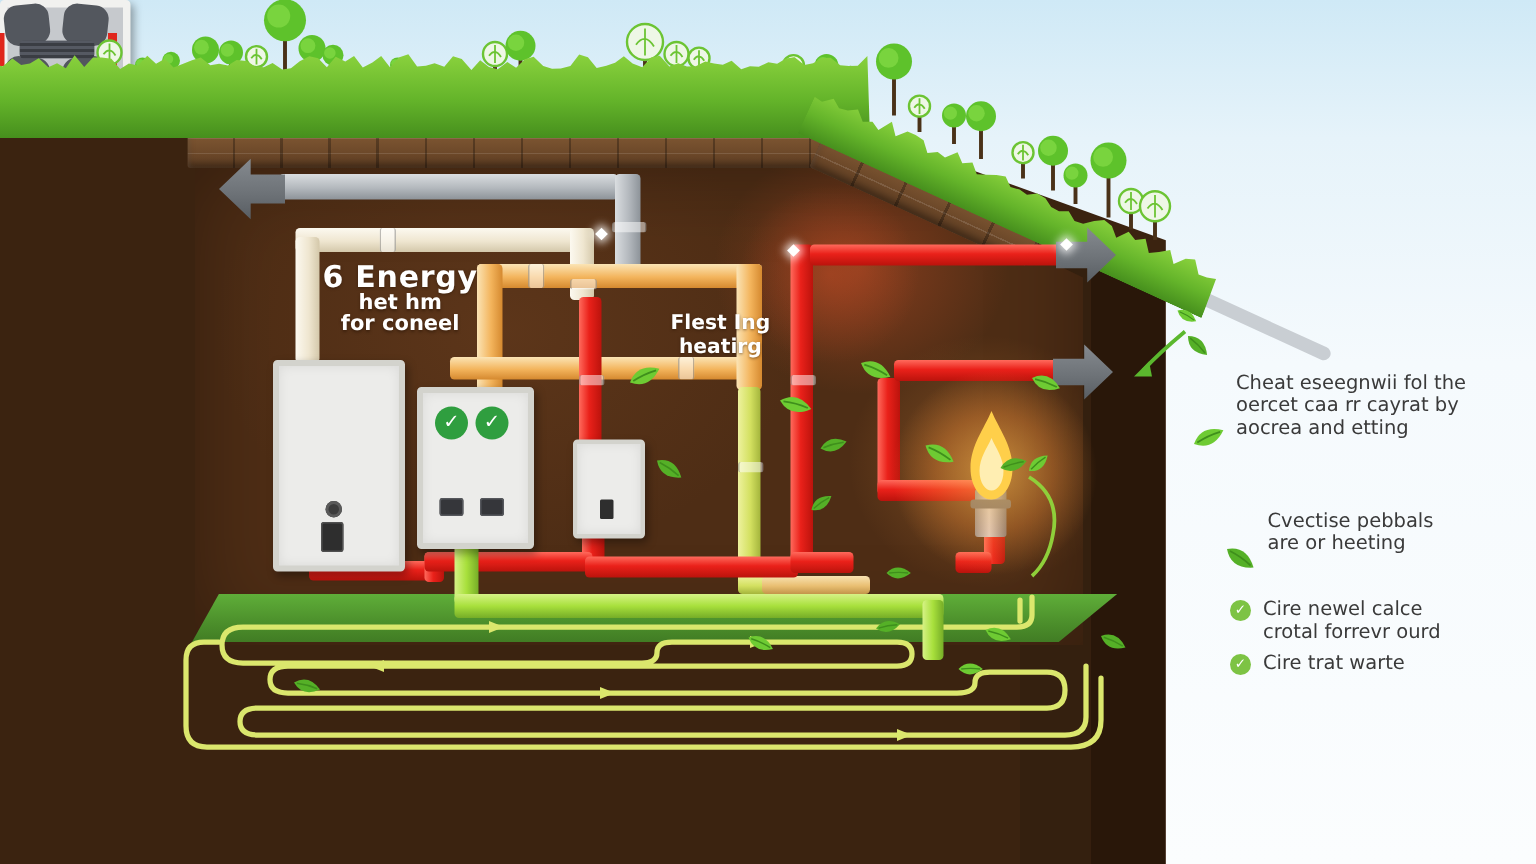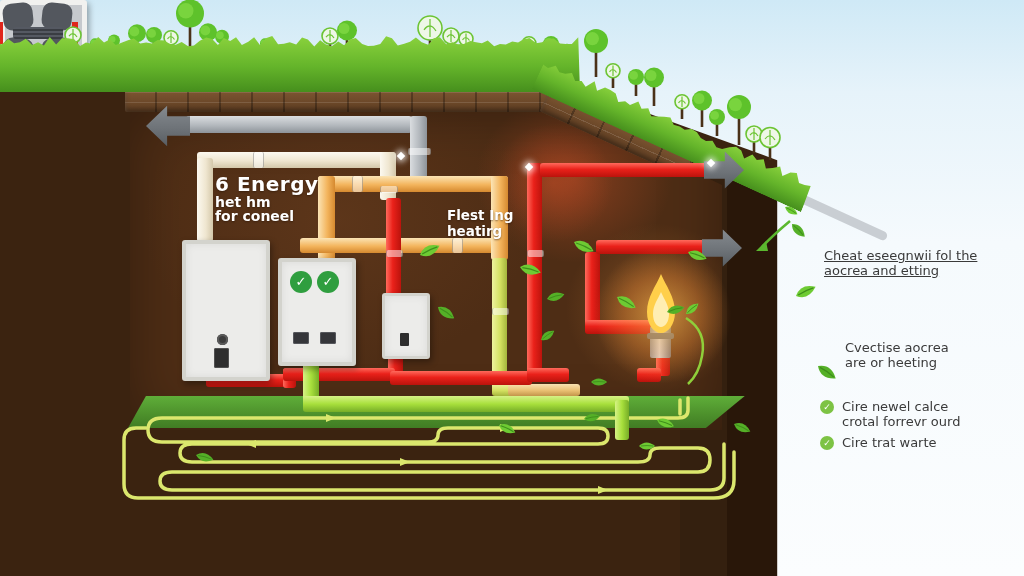--- a/index.html
+++ b/index.html
@@ -77,27 +77,27 @@
             border-radius:3px;z-index:7;box-shadow:2px 3px 6px rgba(0,0,0,.35);}
   .blade{position:absolute;width:30px;height:27px;background:#53575e;border-radius:9px;}
   #vent{position:absolute;left:13px;top:27px;width:50px;height:12px;background:#3a3d43;border-radius:3px;
         background-image:repeating-linear-gradient(180deg,#555962 0 2px,#3a3d43 2px 4px);}
   .tab{position:absolute;width:6px;height:22px;background:#e0261c;top:22px;}
   #fitting{position:absolute;left:650px;top:326px;width:21px;height:32px;z-index:7;border-radius:2px;
            background:linear-gradient(90deg,#90969c,#d9dcdf 45%,#767b81);}
   #fitting-ring{position:absolute;left:647px;top:333px;width:27px;height:6px;background:#6f7478;
                 border-radius:2px;z-index:7;}
   
-  .lbl{position:absolute;color:#fff;font-weight:bold;z-index:10;text-shadow:0 1px 2px rgba(40,20,5,.55);}
+  .lbl{position:absolute;color:#fff;font-weight:bold;z-index:10;text-shadow:0 1px 2px rgba(40,20,5,.55);text-align:center;}
   #title-block{left:215px;top:174px;line-height:1.04;}
   #title-block .l1{font-size:20px;letter-spacing:.5px;}
   #title-block .l2,#title-block .l3{font-size:14px;}
   #heating-label{left:407px;top:208px;font-size:13.5px;line-height:1.15;margin-left:40px;}
   .note{position:absolute;color:#3a3a3a;font-size:13px;line-height:15px;z-index:10;}
-  #note1{left:824px;top:248px;width:160px;text-decoration:underline;}
+  #note1{left:824px;top:248px;width:160px;}
   #note2{left:845px;top:340px;width:140px;}
   #bullet-list{left:820px;top:399px;width:170px;z-index:10;}
   .b-row{display:flex;align-items:flex-start;margin-bottom:6px;}
   .b-icon{flex:0 0 14px;width:14px;height:14px;border-radius:50%;background:#7dc344;color:#fff;
           font-size:9px;line-height:14px;text-align:center;margin:1px 8px 0 0;}
   .b-text{font-size:13px;line-height:15px;color:#3a3a3a;}
 </style>
 </head>
 <body>
 
@@ -404,24 +404,25 @@
     <div class="l2">het hm</div>
     <div class="l3">for coneel</div>
   </div>
   <div class="lbl" id="heating-label">
     <div>Flest Ing</div>
     <div>heatirg</div>
   </div>
 
   <div class="note" id="note1">
     <div>Cheat eseegnwii fol the</div>
+    <div>oercet caa rr cayrat by</div>
     <div>aocrea and etting</div>
   </div>
   <div class="note" id="note2">
-    <div>Cvectise aocrea</div>
+    <div>Cvectise pebbals</div>
     <div>are or heeting</div>
   </div>
 
   <div class="abs" id="bullet-list">
     <div class="b-row">
       <div class="b-icon">✓</div>
       <div class="b-text">
         <div>Cire newel calce</div>
         <div>crotal forrevr ourd</div>
       </div>

